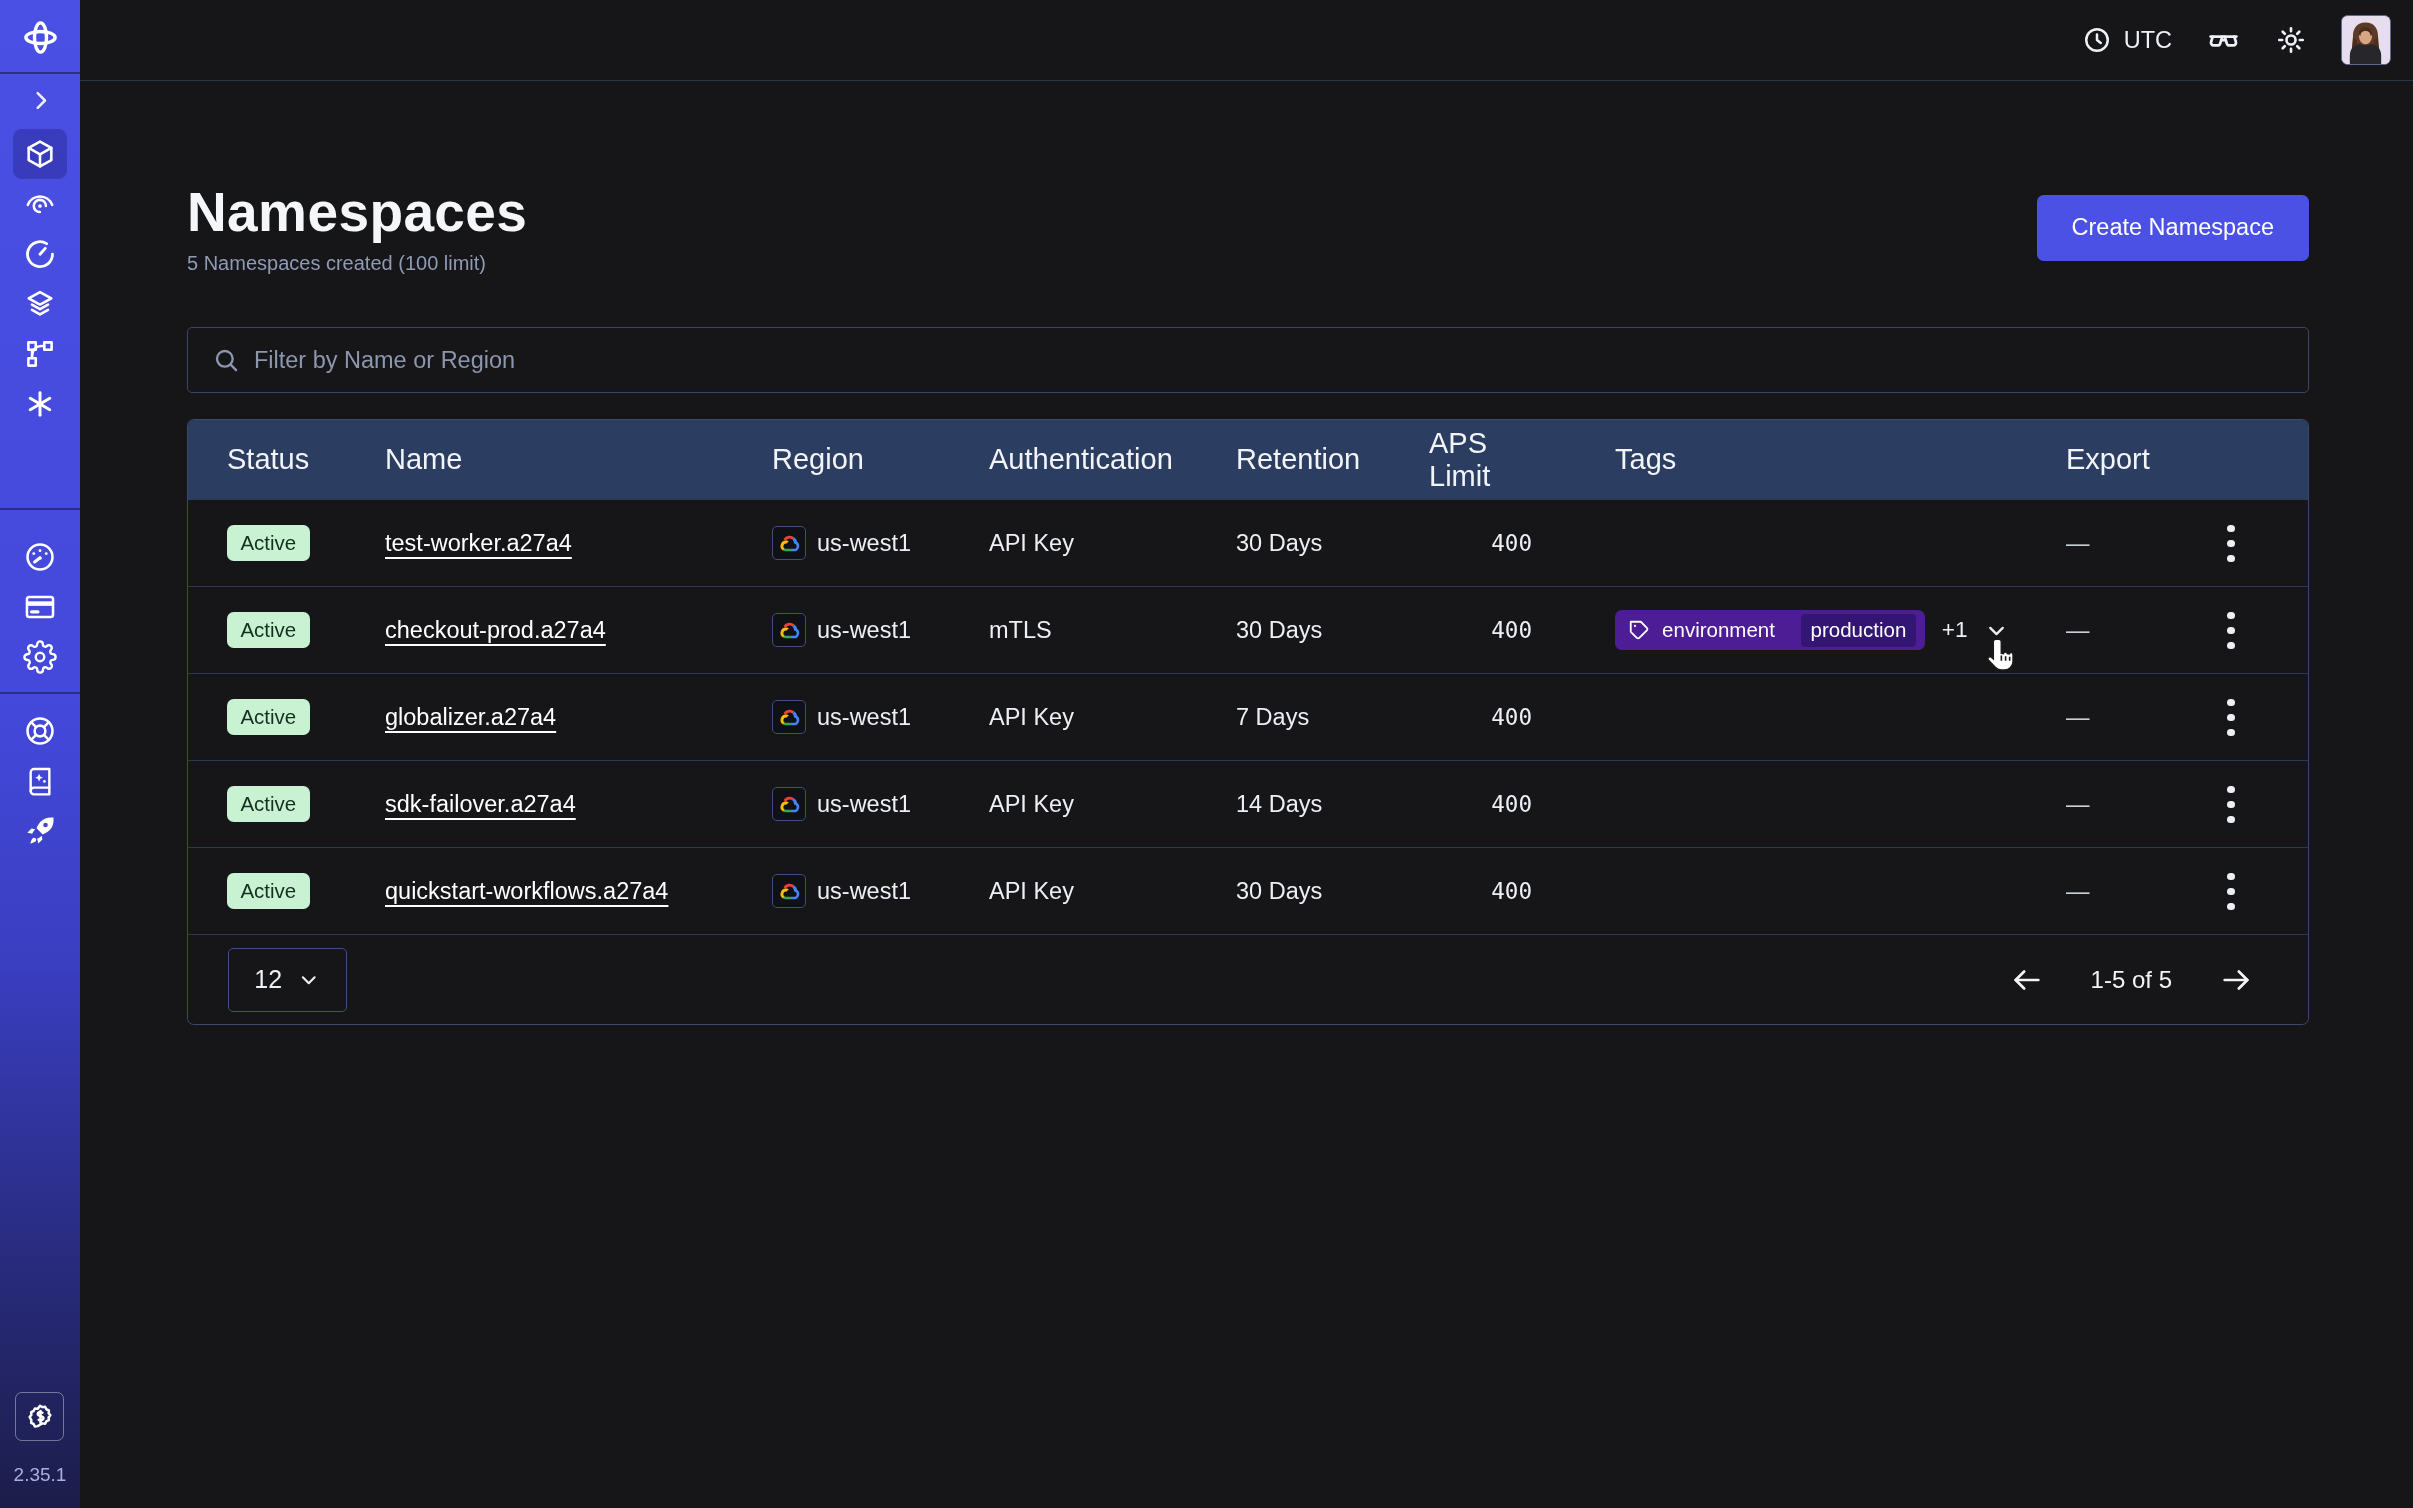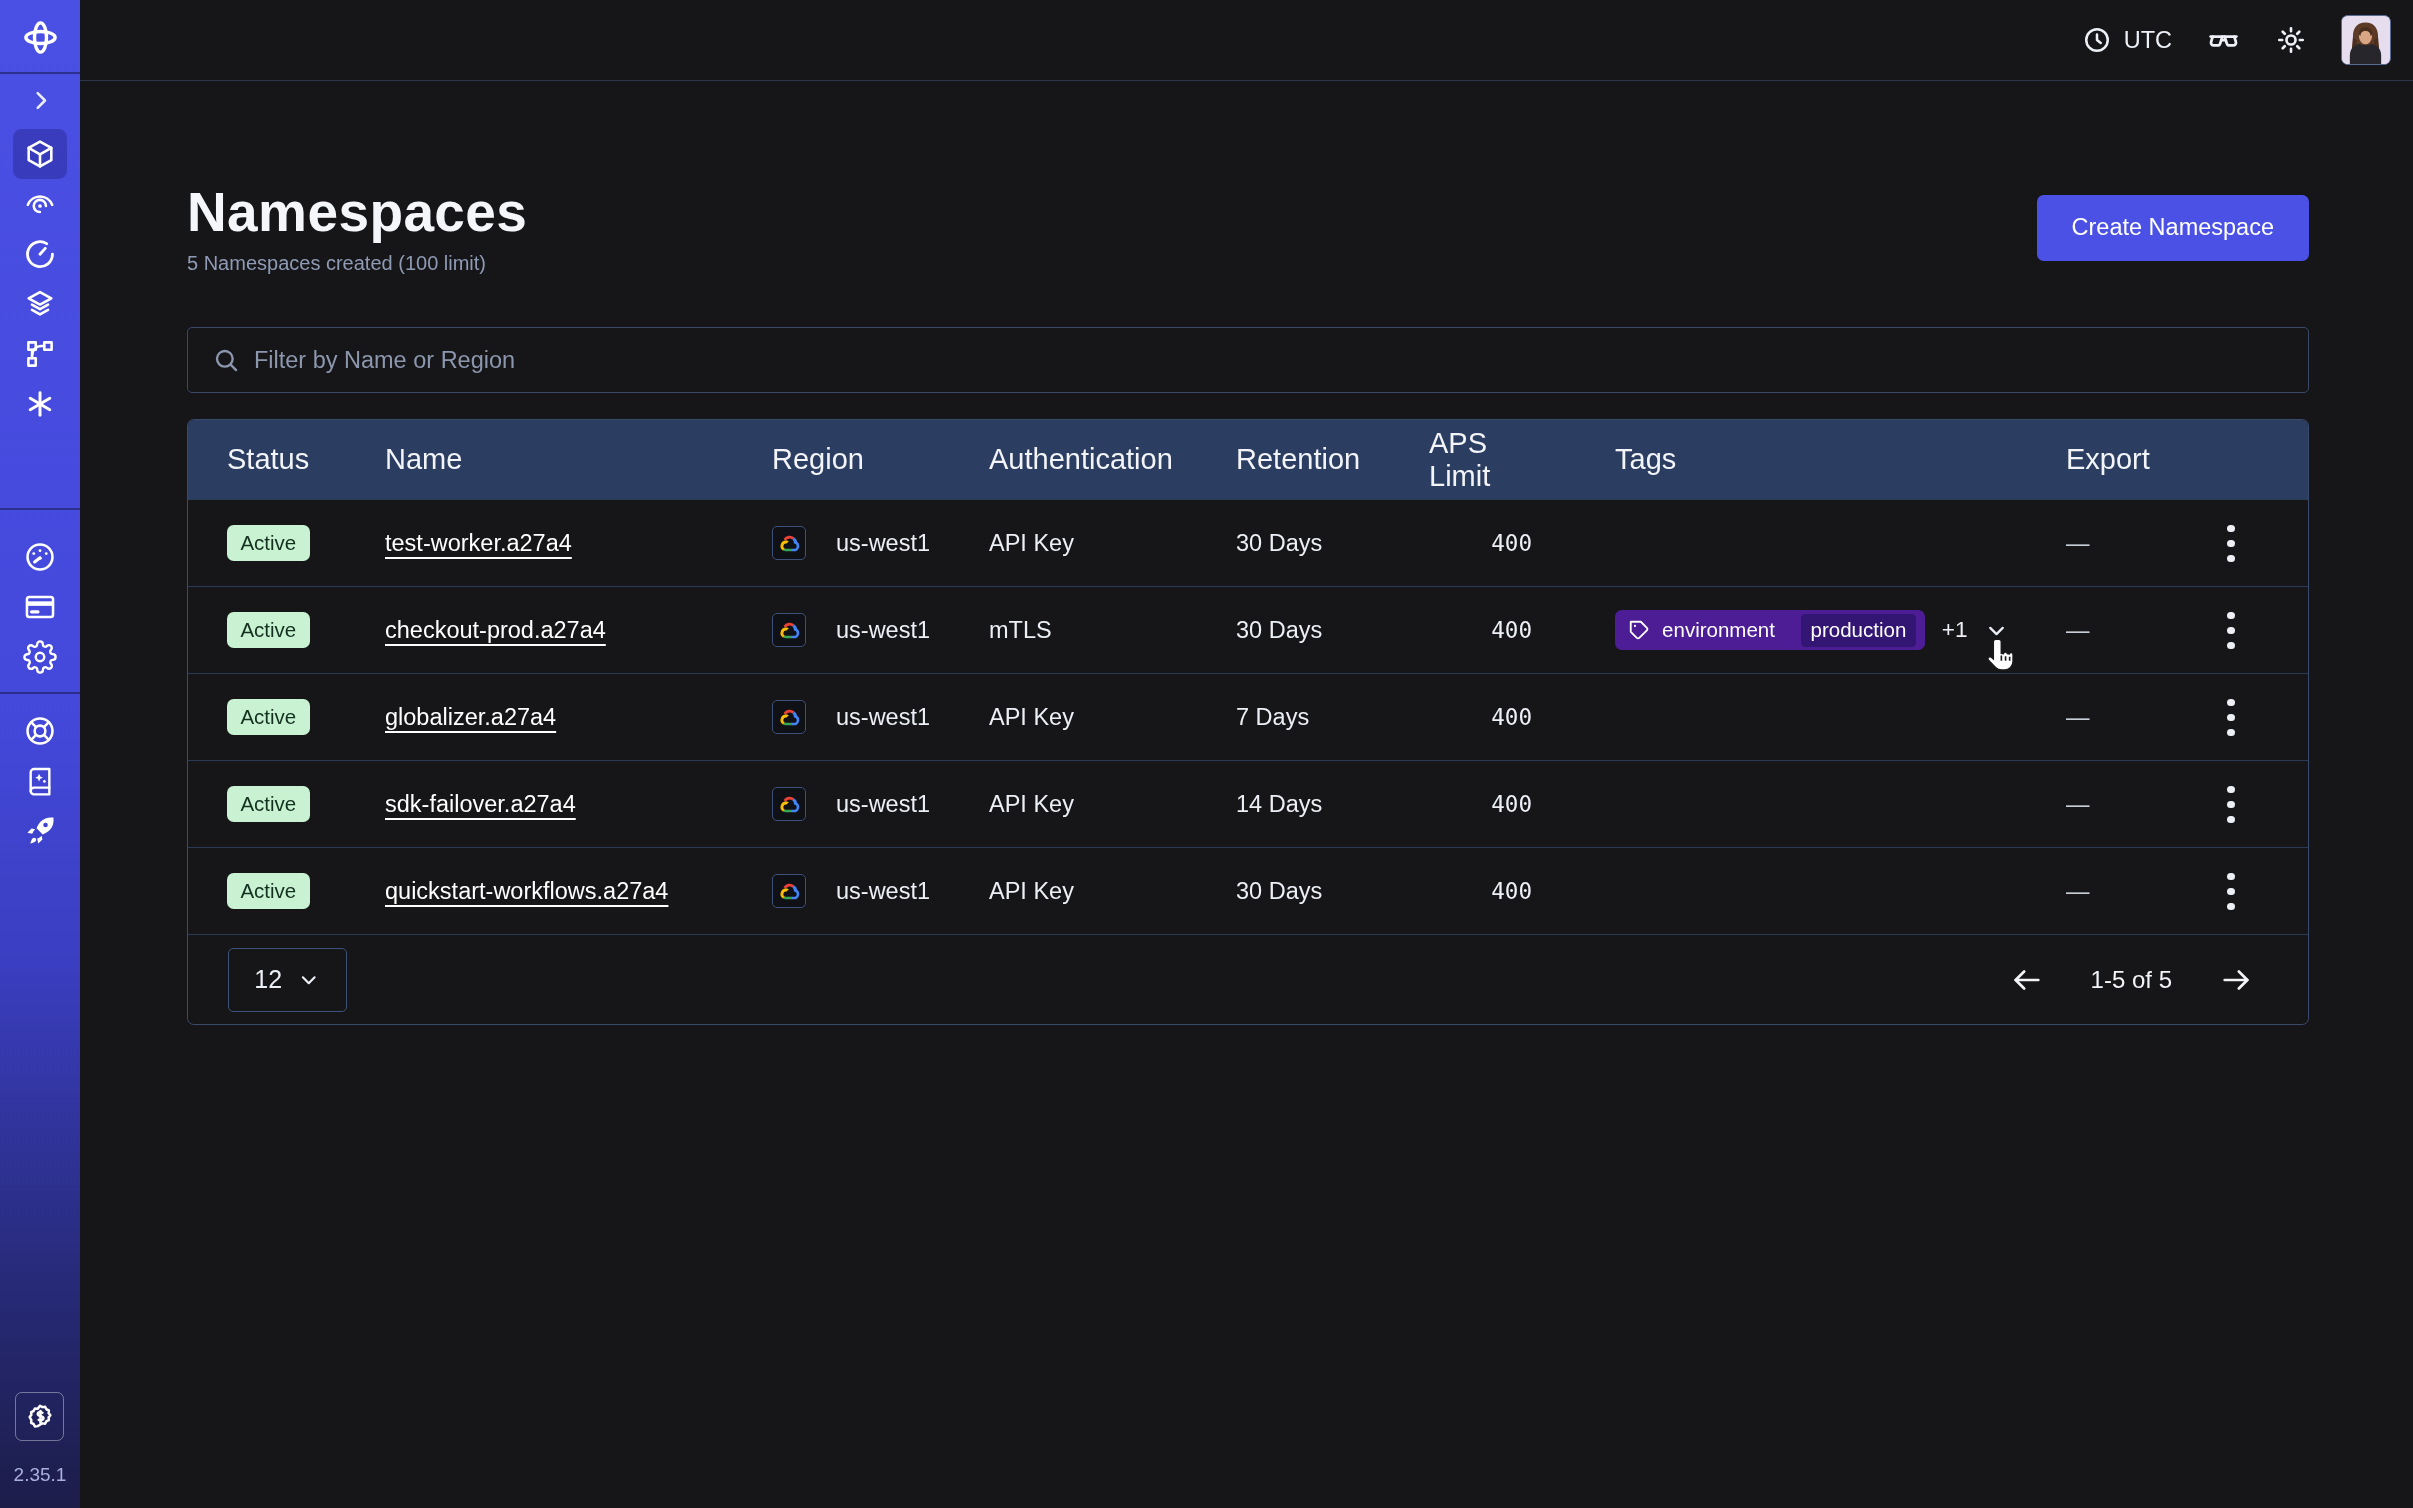--- a/index.html
+++ b/index.html
@@ -94,21 +94,21 @@
   .mono { font-family:"DejaVu Sans Mono", monospace; font-size:22.6px; }
 
   .badge {
     background:#C9F2D3; color:#14301F; font-size:20.5px; font-weight:500;
     padding:6.7px 13.4px; border-radius:6.7px; line-height:1.1;
   }
   .ns-link {
     color:#FFFFFF; font-weight:500; text-decoration:underline;
     text-underline-offset:5.9px; text-decoration-thickness:1.7px; cursor:pointer;
   }
-  .c-region { gap:30px; }
+  .c-region { gap:11px; }
   .gcp-box {
     width:34px; height:34px; border:1.7px solid #3E5178; border-radius:5px;
     display:flex; align-items:center; justify-content:center; background:#101017;
   }
   .dash { color:#C9CFD9; }
   .kebab {
     background:none; border:none; cursor:pointer; width:40px; height:50px;
     display:flex; flex-direction:column; align-items:center; justify-content:center; gap:7.5px;
   }
   .kebab i { width:7.5px; height:7.5px; border-radius:50%; background:#ECEFF5; display:block; }

